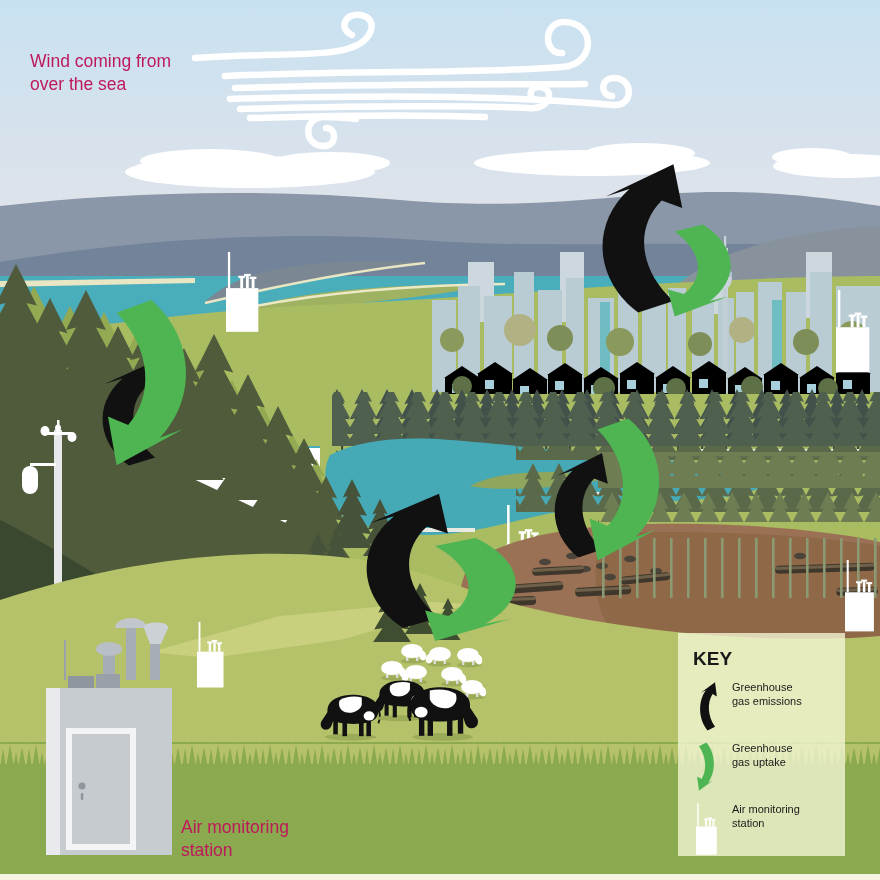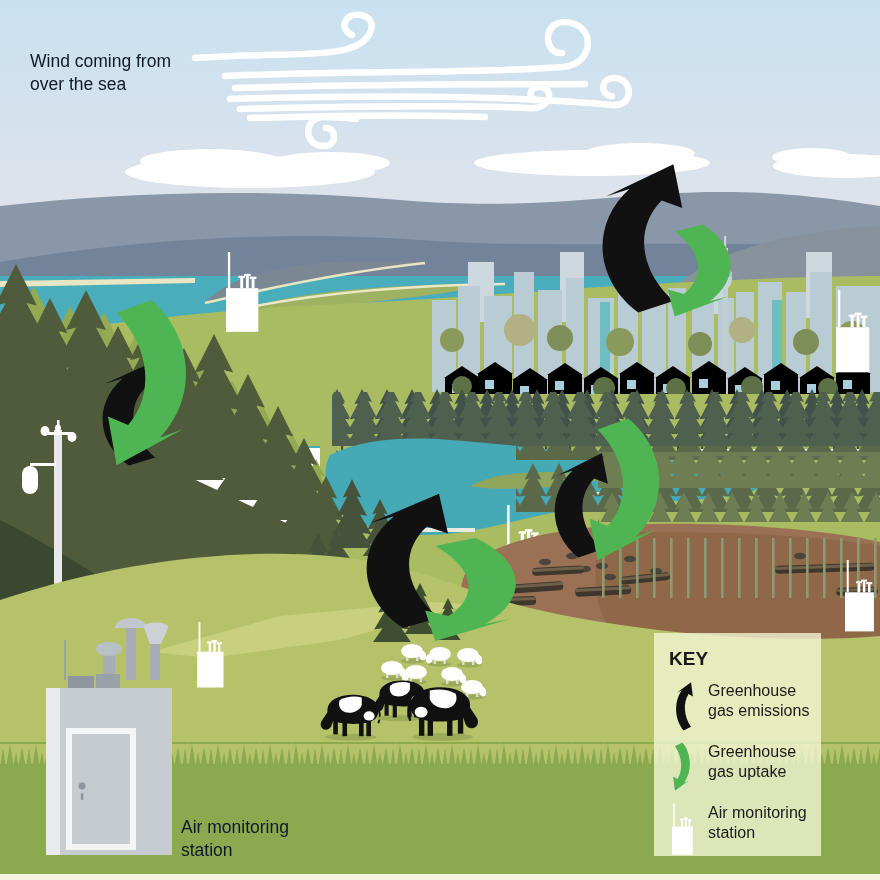--- a/index.html
+++ b/index.html
@@ -1,27 +1,27 @@
 <!DOCTYPE html>
 <html><head>
 <meta charset="utf-8">
 <style>
   html,body{margin:0;padding:0;background:#fff;}
   #stage{position:relative;width:880px;height:880px;overflow:hidden;background:#fff;
          font-family:"Liberation Sans",sans-serif;}
   #scene{position:absolute;left:0;top:0;}
-  .label{position:absolute;white-space:pre-line;color:#0f172a;
+  .label{position:absolute;white-space:pre-line;color:#be185d;
          font-size:17.5px;line-height:1.34;font-weight:500;}
-  #key-panel{position:absolute;left:654px;top:633px;width:167px;height:223px;
+  #key-panel{position:absolute;left:678px;top:633px;width:167px;height:223px;
              box-sizing:border-box;padding:15px 10px 4px 15px;
              background:rgba(245,247,214,0.78);}
   #key-panel .key-title{font-size:19px;font-weight:700;color:#1a1a1a;margin-bottom:11px;}
   .key-item{display:flex;align-items:flex-start;gap:11px;margin-bottom:11px;}
   .key-item .ic{flex:0 0 28px;display:flex;justify-content:center;}
-  .key-item .key-label{font-size:16px;line-height:1.25;color:#1a1a1a;white-space:pre-line;font-weight:500;}
+  .key-item .key-label{font-size:11px;line-height:1.25;color:#1a1a1a;white-space:pre-line;font-weight:500;}
 </style>
 </head>
 <body>
 
 <div id="stage">
 
 <svg id="scene" width="880" height="880" viewBox="0 0 880 880">
 <defs>
   <linearGradient id="skyGrad" gradientUnits="userSpaceOnUse" x1="0" y1="0" x2="0" y2="300">
     <stop offset="0" stop-color="#c8e1f1"></stop>

